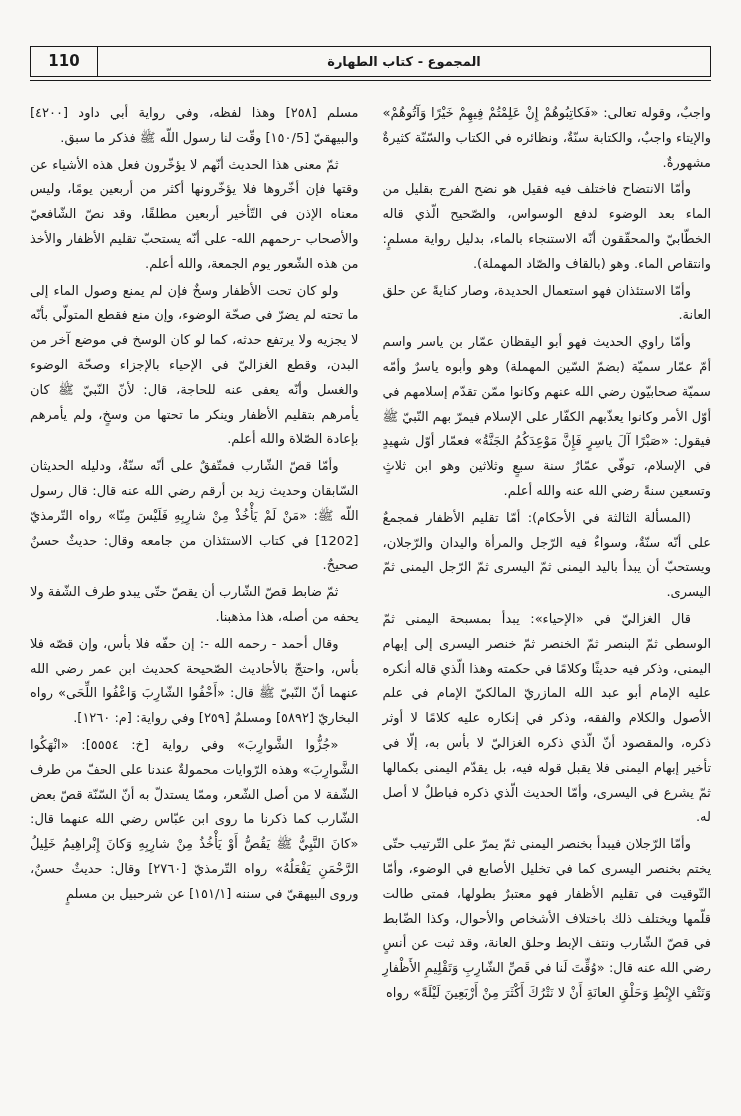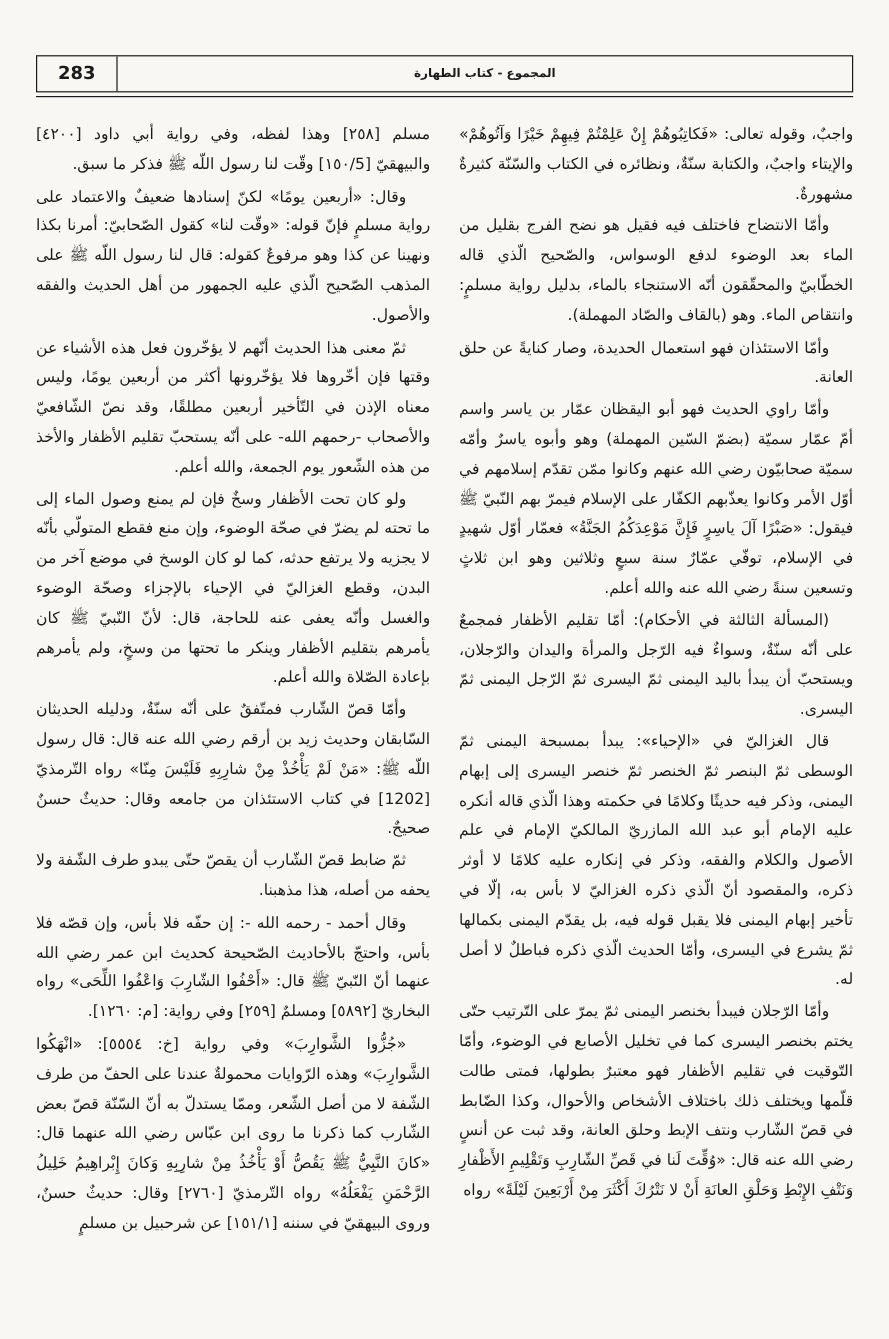--- a/index.html
+++ b/index.html
@@ -28,21 +28,21 @@
     display: flex;
     flex-direction: row;
     align-items: stretch;
     border: 1.5px solid #1a1a1a;
     height: 29px;
     background: #f8f7f4;
   }
   .header-title {
     flex: 1;
     text-align: center;
-    font-size: 10px;
+    font-size: 13px;
     font-weight: bold;
     line-height: 29px;
     letter-spacing: 0.2px;
   }
   .header-number {
     width: 66px;
     border-right: 1.5px solid #1a1a1a;
     text-align: center;
     font-size: 15px;
     font-weight: bold;
@@ -74,40 +74,39 @@
   .col p.no-indent { text-indent: 0; }
 </style>
 </head>
 <body>
 
 <div class="page">
 
   <header class="page-header">
     <div class="header-box">
       <div class="header-title">المجموع - كتاب الطهارة</div>
-      <div class="header-number">283</div>
+      <div class="header-number">110</div>
     </div>
     <div class="header-rule"></div>
   </header>
 
   <main class="columns">
 
     <section class="col col-right">
       <p class="no-indent">واجبٌ، وقوله تعالى: «فَكاتِبُوهُمْ إِنْ عَلِمْتُمْ فِيهِمْ خَيْرًا وَآتُوهُمْ» والإيتاء واجبٌ، والكتابة سنّةٌ، ونظائره في الكتاب والسّنّة كثيرةٌ مشهورةٌ.</p>
       <p>وأمّا الانتضاح فاختلف فيه فقيل هو نضح الفرج بقليل من الماء بعد الوضوء لدفع الوسواس، والصّحيح الّذي قاله الخطّابيّ والمحقّقون أنّه الاستنجاء بالماء، بدليل رواية مسلمٍ: وانتقاص الماء. وهو (بالقاف والصّاد المهملة).</p>
       <p>وأمّا الاستئذان فهو استعمال الحديدة، وصار كنايةً عن حلق العانة.</p>
       <p>وأمّا راوي الحديث فهو أبو اليقظان عمّار بن ياسر واسم أمّ عمّار سميّة (بضمّ السّين المهملة) وهو وأبوه ياسرٌ وأمّه سميّة صحابيّون رضي الله عنهم وكانوا ممّن تقدّم إسلامهم في أوّل الأمر وكانوا يعذّبهم الكفّار على الإسلام فيمرّ بهم النّبيّ ﷺ فيقول: «صَبْرًا آلَ ياسِرٍ فَإِنَّ مَوْعِدَكُمُ الجَنَّةُ» فعمّار أوّل شهيدٍ في الإسلام، توفّي عمّارٌ سنة سبعٍ وثلاثين وهو ابن ثلاثٍ وتسعين سنةً رضي الله عنه والله أعلم.</p>
       <p>(المسألة الثالثة في الأحكام): أمّا تقليم الأظفار فمجمعٌ على أنّه سنّةٌ، وسواءٌ فيه الرّجل والمرأة واليدان والرّجلان، ويستحبّ أن يبدأ باليد اليمنى ثمّ اليسرى ثمّ الرّجل اليمنى ثمّ اليسرى.</p>
       <p>قال الغزاليّ في «الإحياء»: يبدأ بمسبحة اليمنى ثمّ الوسطى ثمّ البنصر ثمّ الخنصر ثمّ خنصر اليسرى إلى إبهام اليمنى، وذكر فيه حديثًا وكلامًا في حكمته وهذا الّذي قاله أنكره عليه الإمام أبو عبد الله المازريّ المالكيّ الإمام في علم الأصول والكلام والفقه، وذكر في إنكاره عليه كلامًا لا أوثر ذكره، والمقصود أنّ الّذي ذكره الغزاليّ لا بأس به، إلّا في تأخير إبهام اليمنى فلا يقبل قوله فيه، بل يقدّم اليمنى بكمالها ثمّ يشرع في اليسرى، وأمّا الحديث الّذي ذكره فباطلٌ لا أصل له.</p>
       <p>وأمّا الرّجلان فيبدأ بخنصر اليمنى ثمّ يمرّ على التّرتيب حتّى يختم بخنصر اليسرى كما في تخليل الأصابع في الوضوء، وأمّا التّوقيت في تقليم الأظفار فهو معتبرٌ بطولها، فمتى طالت قلّمها ويختلف ذلك باختلاف الأشخاص والأحوال، وكذا الضّابط في قصّ الشّارب ونتف الإبط وحلق العانة، وقد ثبت عن أنسٍ رضي الله عنه قال: «وُقِّتَ لَنا في قَصِّ الشّارِبِ وَتَقْلِيمِ الأَظْفارِ وَنَتْفِ الإِبْطِ وَحَلْقِ العانَةِ أَنْ لا نَتْرُكَ أَكْثَرَ مِنْ أَرْبَعِينَ لَيْلَةً» رواه</p>
     </section>
 
     <section class="col col-left">
       <p class="no-indent">مسلم [٢٥٨] وهذا لفظه، وفي رواية أبي داود [٤٢٠٠] والبيهقيّ [١٥٠/5] وقّت لنا رسول اللّه ﷺ فذكر ما سبق.</p>
-      <p>وقال: «أربعين يومًا» لكنّ إسنادها ضعيفٌ والاعتماد على رواية مسلمٍ فإنّ قوله: «وقّت لنا» كقول الصّحابيّ: أمرنا بكذا ونهينا عن كذا وهو مرفوعٌ كقوله: قال لنا رسول اللّه ﷺ على المذهب الصّحيح الّذي عليه الجمهور من أهل الحديث والفقه والأصول.</p>
       <p>ثمّ معنى هذا الحديث أنّهم لا يؤخّرون فعل هذه الأشياء عن وقتها فإن أخّروها فلا يؤخّرونها أكثر من أربعين يومًا، وليس معناه الإذن في التّأخير أربعين مطلقًا، وقد نصّ الشّافعيّ والأصحاب -رحمهم الله- على أنّه يستحبّ تقليم الأظفار والأخذ من هذه الشّعور يوم الجمعة، والله أعلم.</p>
       <p>ولو كان تحت الأظفار وسخٌ فإن لم يمنع وصول الماء إلى ما تحته لم يضرّ في صحّة الوضوء، وإن منع فقطع المتولّي بأنّه لا يجزيه ولا يرتفع حدثه، كما لو كان الوسخ في موضع آخر من البدن، وقطع الغزاليّ في الإحياء بالإجزاء وصحّة الوضوء والغسل وأنّه يعفى عنه للحاجة، قال: لأنّ النّبيّ ﷺ كان يأمرهم بتقليم الأظفار وينكر ما تحتها من وسخٍ، ولم يأمرهم بإعادة الصّلاة والله أعلم.</p>
       <p>وأمّا قصّ الشّارب فمتّفقٌ على أنّه سنّةٌ، ودليله الحديثان السّابقان وحديث زيد بن أرقم رضي الله عنه قال: قال رسول اللّه ﷺ: «مَنْ لَمْ يَأْخُذْ مِنْ شارِبِهِ فَلَيْسَ مِنّا» رواه التّرمذيّ [1202] في كتاب الاستئذان من جامعه وقال: حديثٌ حسنٌ صحيحٌ.</p>
       <p>ثمّ ضابط قصّ الشّارب أن يقصّ حتّى يبدو طرف الشّفة ولا يحفه من أصله، هذا مذهبنا.</p>
       <p>وقال أحمد - رحمه الله -: إن حفّه فلا بأس، وإن قصّه فلا بأس، واحتجّ بالأحاديث الصّحيحة كحديث ابن عمر رضي الله عنهما أنّ النّبيّ ﷺ قال: «أَحْفُوا الشّارِبَ وَاعْفُوا اللِّحَى» رواه البخاريّ [٥٨٩٢] ومسلمٌ [٢٥٩] وفي رواية: [م: ١٢٦٠].</p>
       <p>«جُزُّوا الشَّوارِبَ» وفي رواية [خ: ٥٥٥٤]: «انْهَكُوا الشَّوارِبَ» وهذه الرّوايات محمولةٌ عندنا على الحفّ من طرف الشّفة لا من أصل الشّعر، وممّا يستدلّ به أنّ السّنّة قصّ بعض الشّارب كما ذكرنا ما روى ابن عبّاس رضي الله عنهما قال: «كانَ النَّبِيُّ ﷺ يَقُصُّ أَوْ يَأْخُذُ مِنْ شارِبِهِ وَكانَ إِبْراهِيمُ خَلِيلُ الرَّحْمَنِ يَفْعَلُهُ» رواه التّرمذيّ [٢٧٦٠] وقال: حديثٌ حسنٌ، وروى البيهقيّ في سننه [١٥١/١] عن شرحبيل بن مسلمٍ</p>
     </section>
 
   </main>
 

